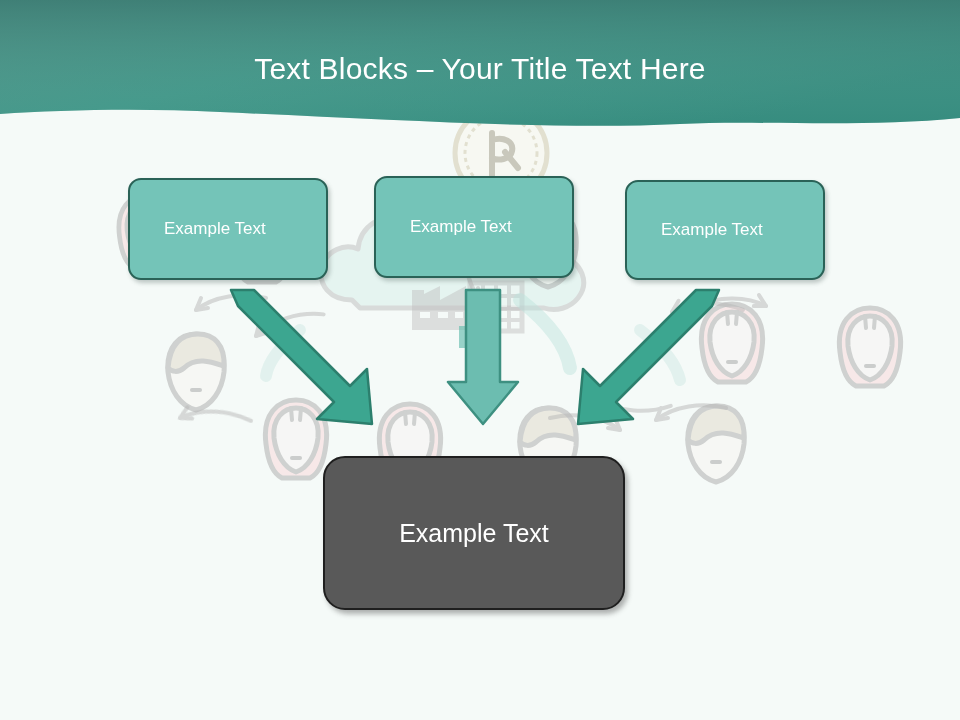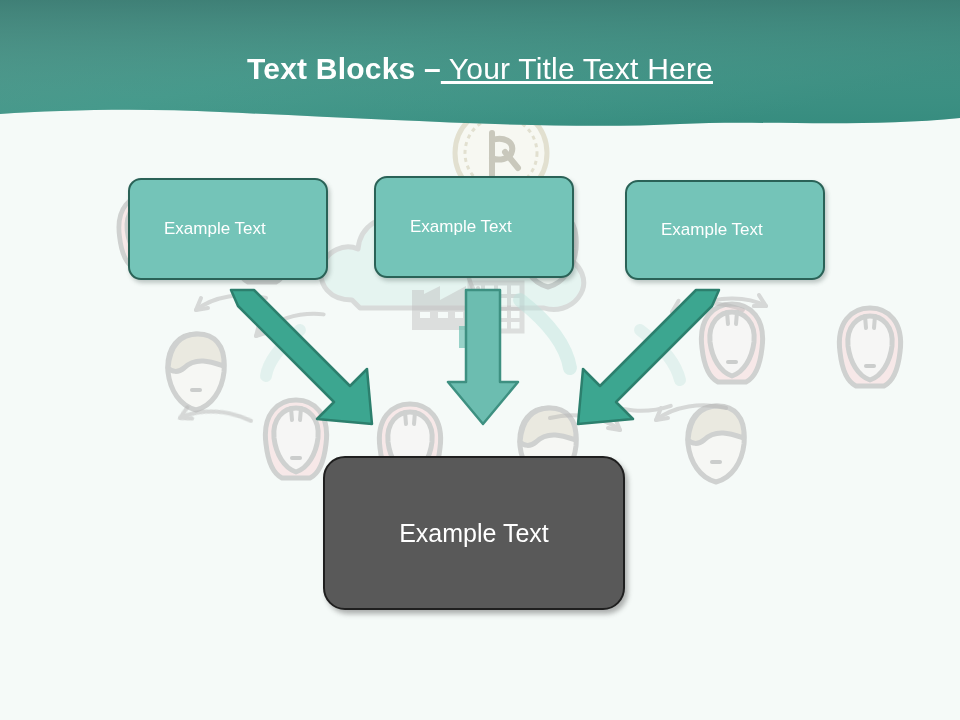--- a/index.html
+++ b/index.html
@@ -46,26 +46,25 @@
     top: 52px;
     width: 960px;
     text-align: center;
     color: #FFFFFF;
     font-size: 30px;
     line-height: 34px;
     letter-spacing: 0.2px;
     white-space: nowrap;
   }
   #header-title .t-bold {
-    font-weight: bold;
+    font-weight: normal;
     margin-top: 36px;
   }
   #header-title .t-reg {
     font-weight: normal;
-    text-decoration: underline;
   }
 
   
   #arrows-layer {
     position: absolute;
     left: 0;
     top: 0;
     width: 960px;
     height: 720px;
   }

